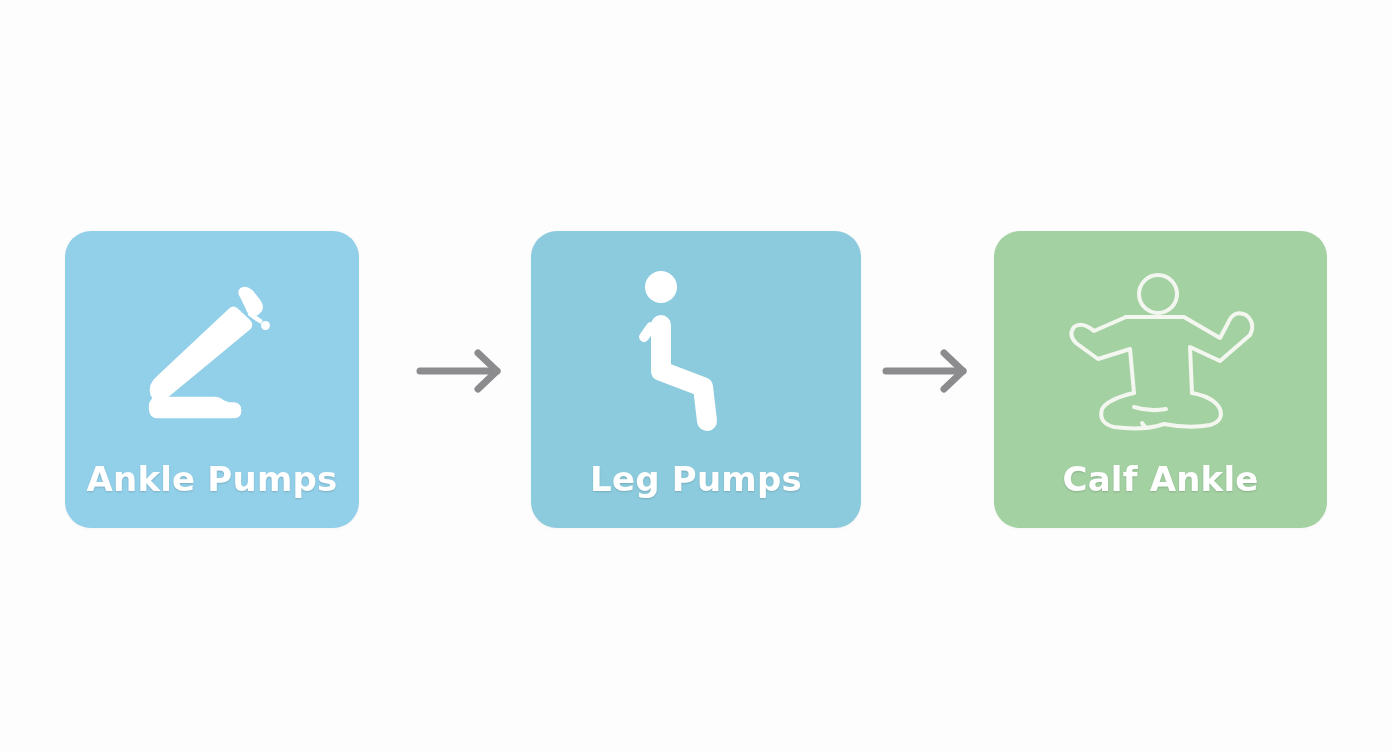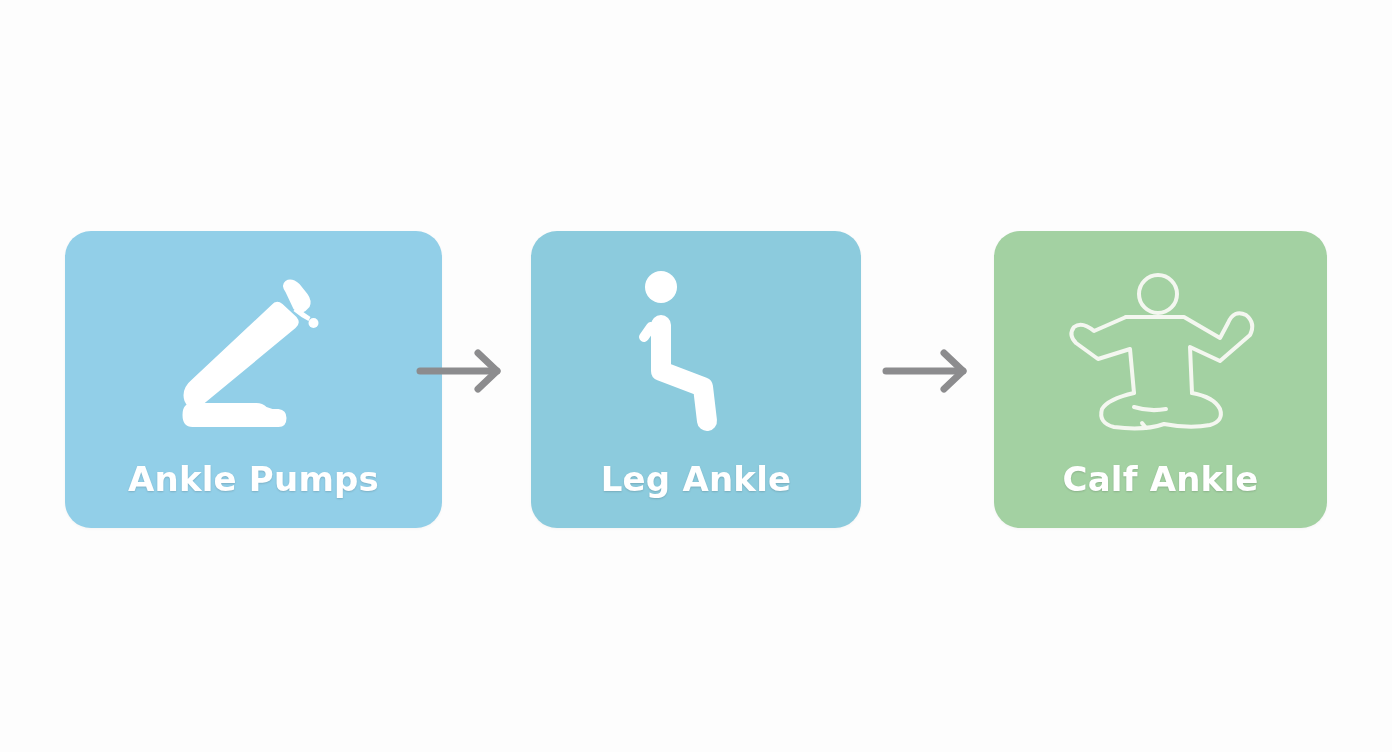--- a/index.html
+++ b/index.html
@@ -47,21 +47,21 @@
       top: 345px;
       width: 90px;
       height: 52px;
     }
   </style>
 </head>
 <body>
 
 <div class="canvas">
 
-  <div class="step" style="left:65px; width:377px; background:#92cfe8;">
+  <div class="step" style="left:65px; width:294px; background:#92cfe8;">
     <svg class="icon" viewBox="0 0 330 230" xmlns="http://www.w3.org/2000/svg">
 
       <g fill="#ffffff">
         <path d="M183 74 Q188 68 194 73 L208 86 Q213 92 207 97 L115 173 Q102 184 96 170 Q92 158 104 148 Z"></path>
 
         <path d="M197 61 Q192 54 197 50 Q203 46 211 53 L219 63 Q224 70 221 76 L217 80 Q211 84 205 78 Z"></path>
         <circle cx="225" cy="92" r="5"></circle>
         <path d="M208 76 Q216 82 222 86 L220 90 Q212 86 205 80 Z"></path>
 
         <path d="M104 172 L168 172 Q174 172 178 176 L184 178 L190 178 Q198 179 198 187 Q198 196 190 196 L104 196 Q94 196 94 184 Q94 172 104 172 Z"></path>
@@ -80,21 +80,21 @@
   <div class="step" style="left:531px; width:330px; background:#8ccbdd;">
     <svg class="icon" viewBox="0 0 330 230" xmlns="http://www.w3.org/2000/svg">
       <g fill="#ffffff">
         <circle cx="130" cy="56" r="16"></circle>
       </g>
       <g stroke="#ffffff" stroke-linecap="round" stroke-linejoin="round" fill="none">
         <polyline points="130,94 130,140 172,156 176,190" stroke-width="20"></polyline>
         <polyline points="120,96 113,106" stroke-width="10"></polyline>
       </g>
     </svg>
-    <div class="label">Leg Ankle</div>
+    <div class="label">Leg Pumps</div>
   </div>
 
   <svg class="arrow" style="left:879px;" viewBox="0 0 90 52" xmlns="http://www.w3.org/2000/svg">
     <g stroke="#8c8c8e" stroke-width="7" stroke-linecap="round" stroke-linejoin="round" fill="none">
       <line x1="7" y1="26" x2="84" y2="26"></line>
       <polyline points="65,8 84,26 65,44"></polyline>
     </g>
   </svg>
 
   <div class="step" style="left:994px; width:333px; background:#a3d1a2;">

